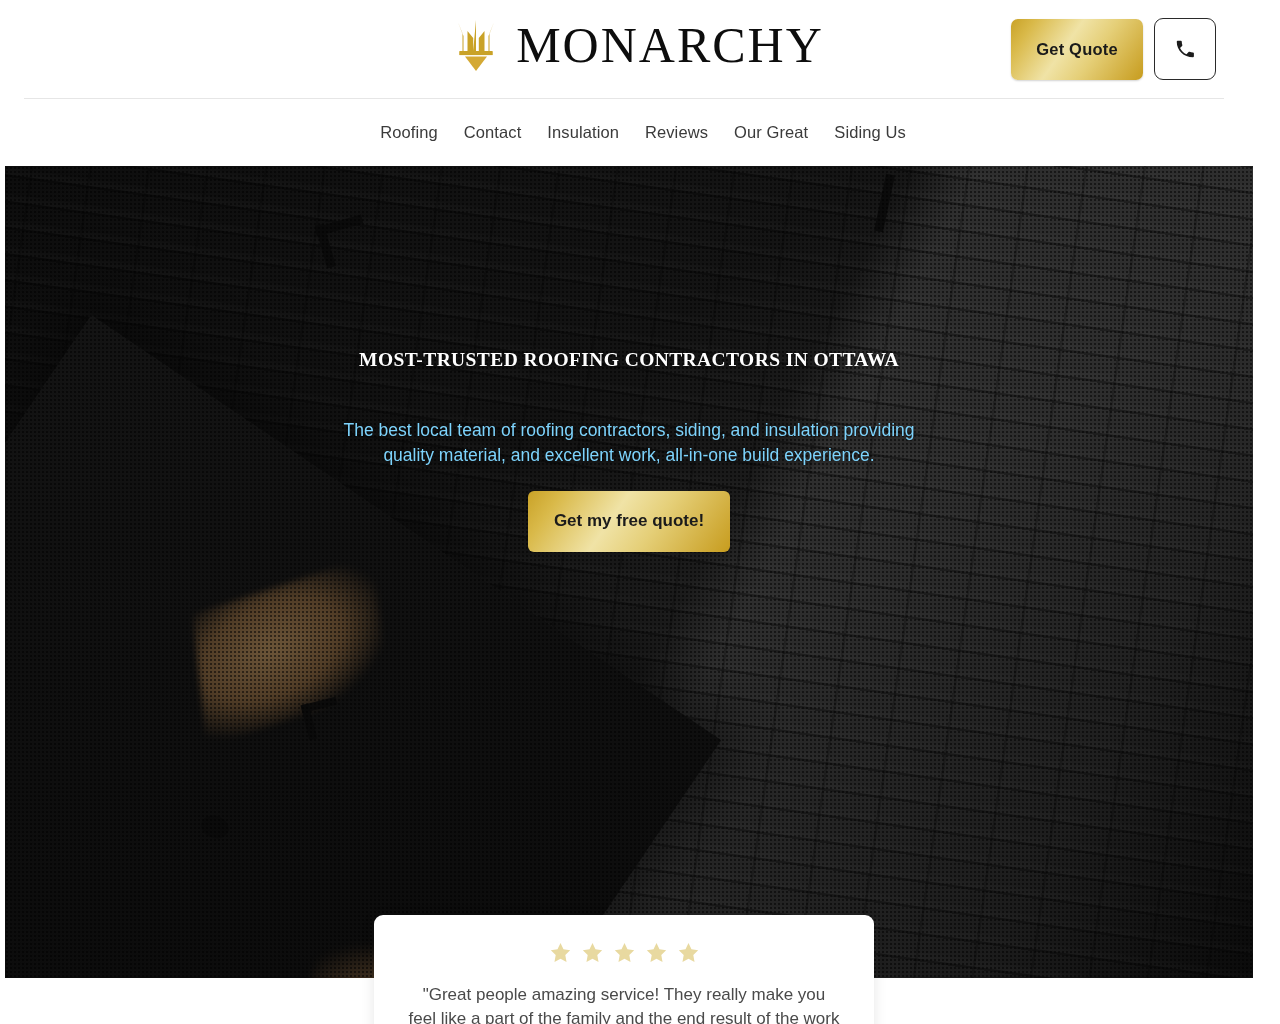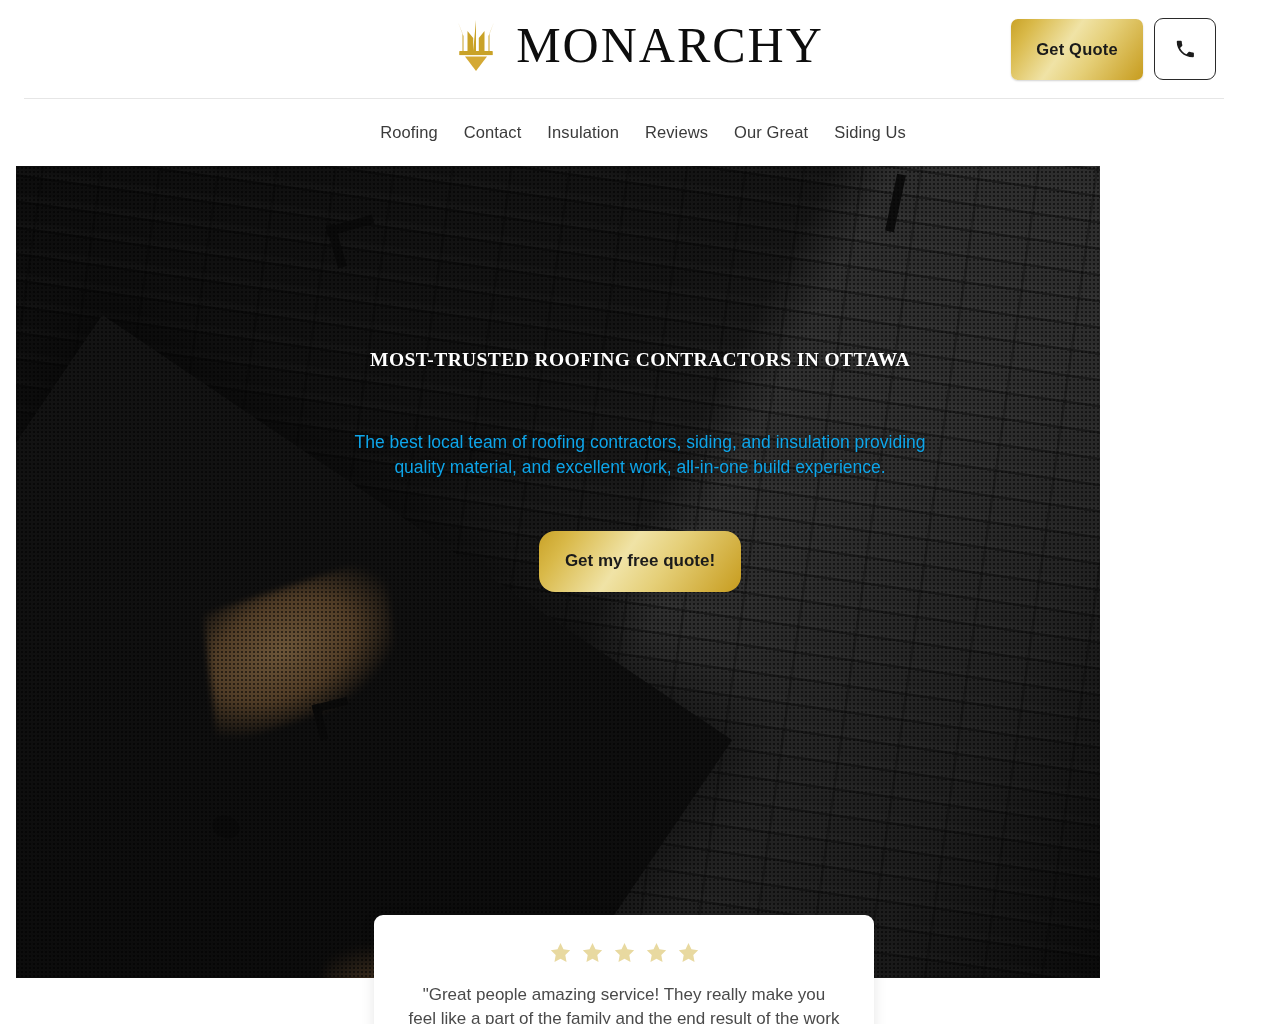--- a/index.html
+++ b/index.html
@@ -132,23 +132,23 @@
     color: #3b3b3b;
     text-decoration: none;
     letter-spacing: 0.1px;
     white-space: nowrap;
     cursor: pointer;
   }
 
   
   .hero {
     position: absolute;
-    left: 16px;
+    left: 5px;
     top: 166px;
-    width: 1084px;
+    width: 1248px;
     height: 812px;
     overflow: hidden;
     background: #2e2e2e;
   }
 
   
   .hero-photo {
     position: absolute;
     inset: 0;
     background:
@@ -257,34 +257,34 @@
     font-weight: bold;
     font-size: 62px;
     line-height: 1.09;
     color: #ffffff;
     max-width: 560px;
     letter-spacing: -0.5px;
     text-shadow: 0 2px 8px rgba(0,0,0,0.45);
   }
 
   .hero-sub {
-    margin-top: 39px;
+    margin-top: 27px;
     font-size: 17.5px;
     line-height: 1.45;
-    color: #0ea5e9;
+    color: #7dd3fc;
     max-width: 585px;
     text-shadow: 0 1px 4px rgba(0,0,0,0.55);
   }
 
   .btn-hero {
-    margin-top: 50px;
+    margin-top: 22px;
     width: 202px;
     height: 61px;
     font-size: 17px;
-    border-radius: 16px;
+    border-radius: 6px;
   }
 
   
   .testimonial {
     position: absolute;
     left: 374px;
     top: 915px;
     width: 500px;
     min-height: 109px;
     background: #ffffff;

